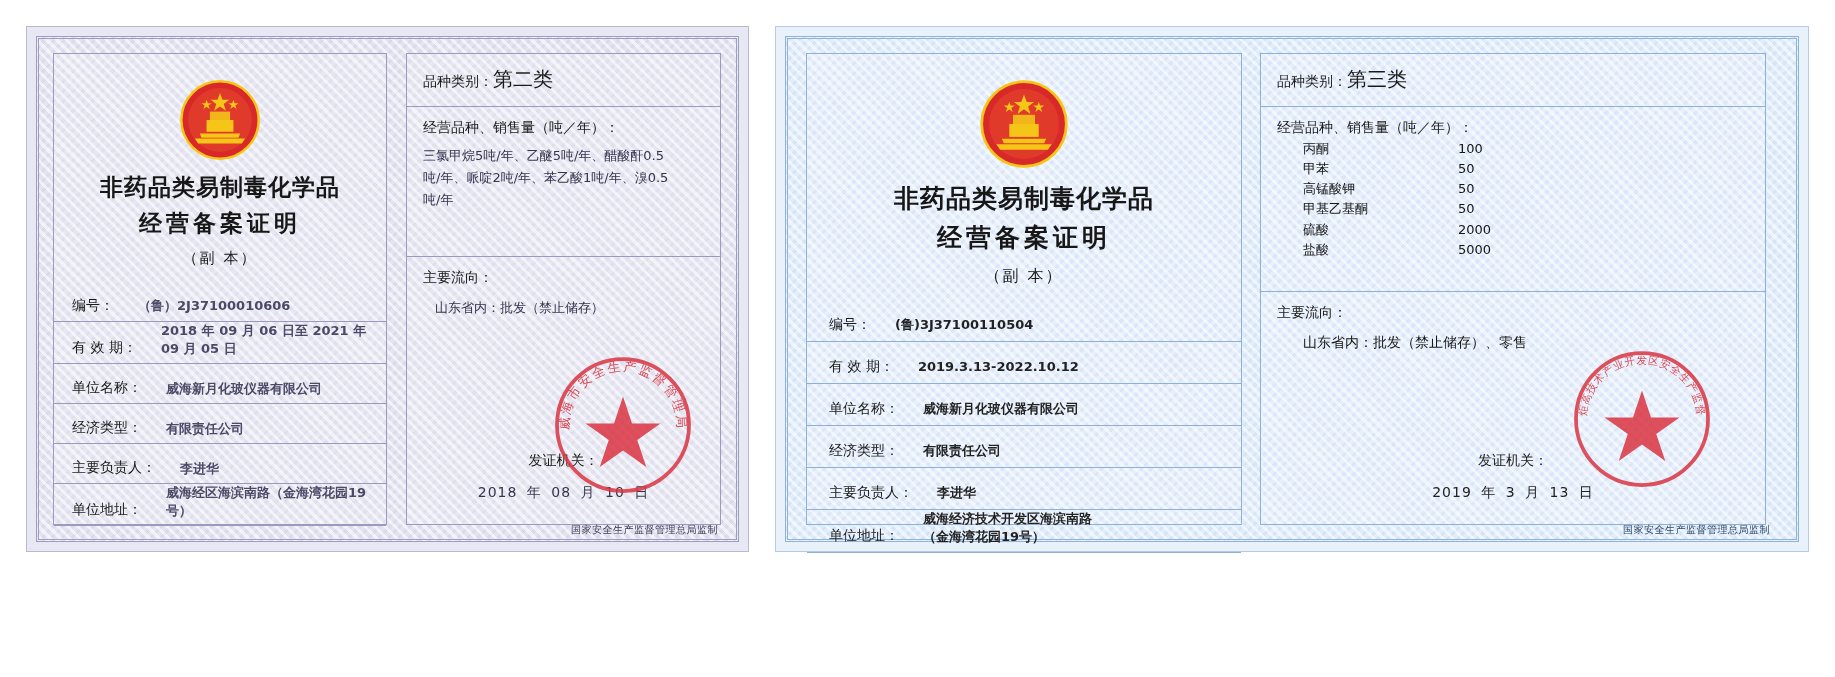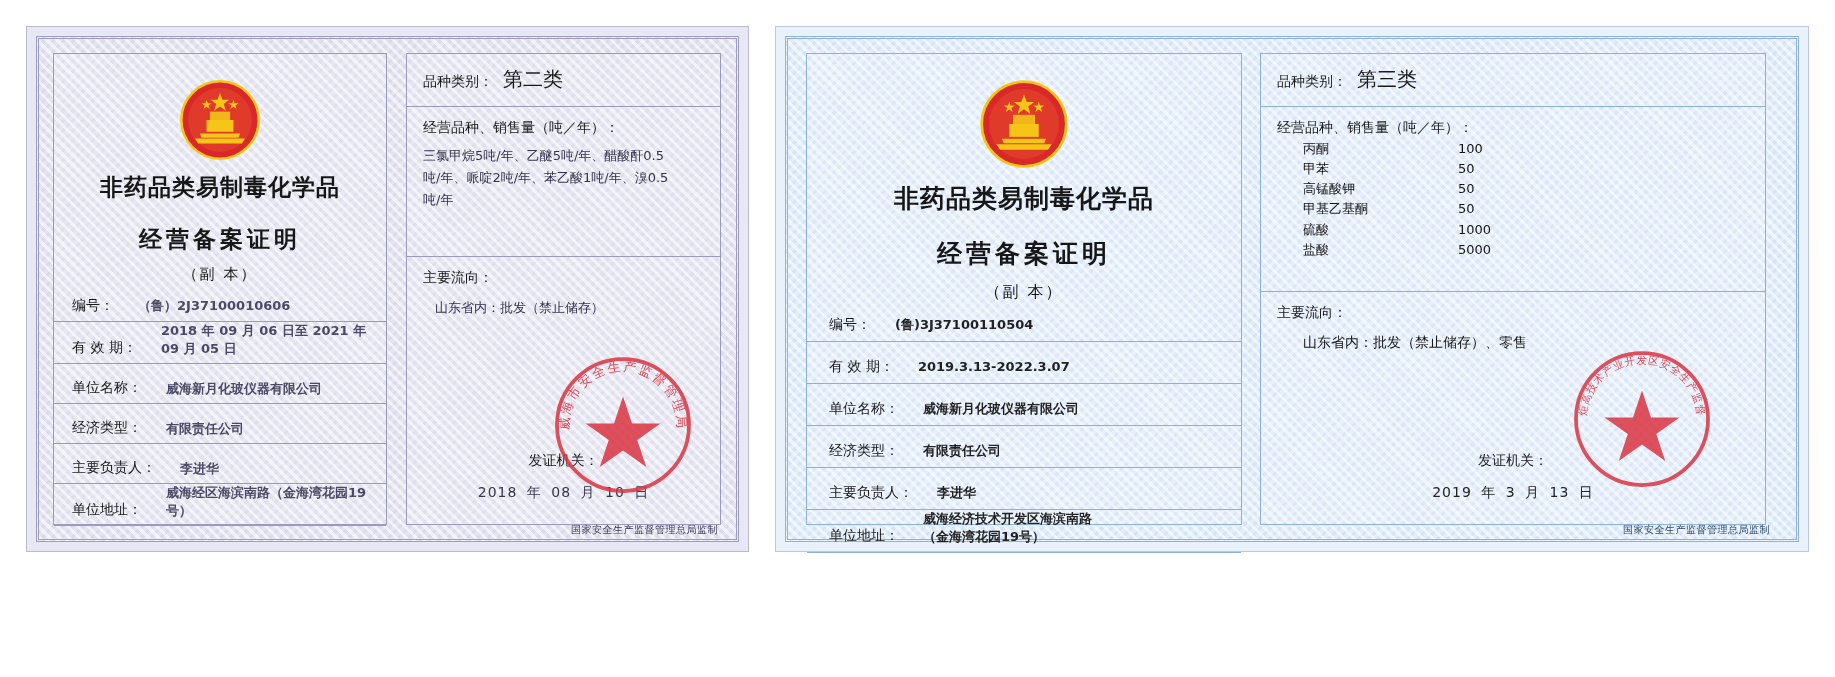--- a/index.html
+++ b/index.html
@@ -110,21 +110,20 @@
   .cert-right .title-block { top: 126px; }
   .title-line1 {
     font-size: 23px;
     letter-spacing: 1px;
     line-height: 1.5;
   }
   .title-line2 {
     font-size: 23px;
     letter-spacing: 4px;
     line-height: 1.6;
-    margin-top: 16px;
   }
   .title-sub {
     font-size: 15px;
     font-weight: normal;
     letter-spacing: 2px;
     margin-top: 8px;
   }
   .cert-right .title-line1 { font-size: 25px; }
   .cert-right .title-line2 { font-size: 25px; }
   .cert-right .title-sub { font-size: 16px; }
@@ -192,21 +191,20 @@
     font-size: 13px;
     color: #33334d;
     line-height: 1.7;
     margin-top: 8px;
     white-space: pre-line;
   }
 
   .kind-line {
     display: flex;
     align-items: baseline;
-    gap: 10px;
   }
   .kind-value-box {
     border-bottom: 1px solid transparent;
     font-size: 20px;
     color: #1a1a1a;
   }
 
   
   .goods-table {
     margin-top: 2px;
@@ -414,21 +412,21 @@
           <div class="title-sub">（副 本）</div>
         </div>
 
         <div class="fields">
           <div class="field-row">
             <span class="field-label">编号：</span>
             <span class="field-value">(鲁)3J37100110504</span>
           </div>
           <div class="field-row">
             <span class="field-label">有 效 期：</span>
-            <span class="field-value">2019.3.13-2022.3.07</span>
+            <span class="field-value">2019.3.13-2022.10.12</span>
           </div>
           <div class="field-row">
             <span class="field-label">单位名称：</span>
             <span class="field-value">威海新月化玻仪器有限公司</span>
           </div>
           <div class="field-row">
             <span class="field-label">经济类型：</span>
             <span class="field-value">有限责任公司</span>
           </div>
           <div class="field-row">
@@ -466,21 +464,21 @@
               <tr>
                 <td>高锰酸钾</td>
                 <td class="qty">50</td>
               </tr>
               <tr>
                 <td>甲基乙基酮</td>
                 <td class="qty">50</td>
               </tr>
               <tr>
                 <td>硫酸</td>
-                <td class="qty">1000</td>
+                <td class="qty">2000</td>
               </tr>
               <tr>
                 <td>盐酸</td>
                 <td class="qty">5000</td>
               </tr>
             </tbody>
           </table>
         </div>
 
         <div class="dp-section">

